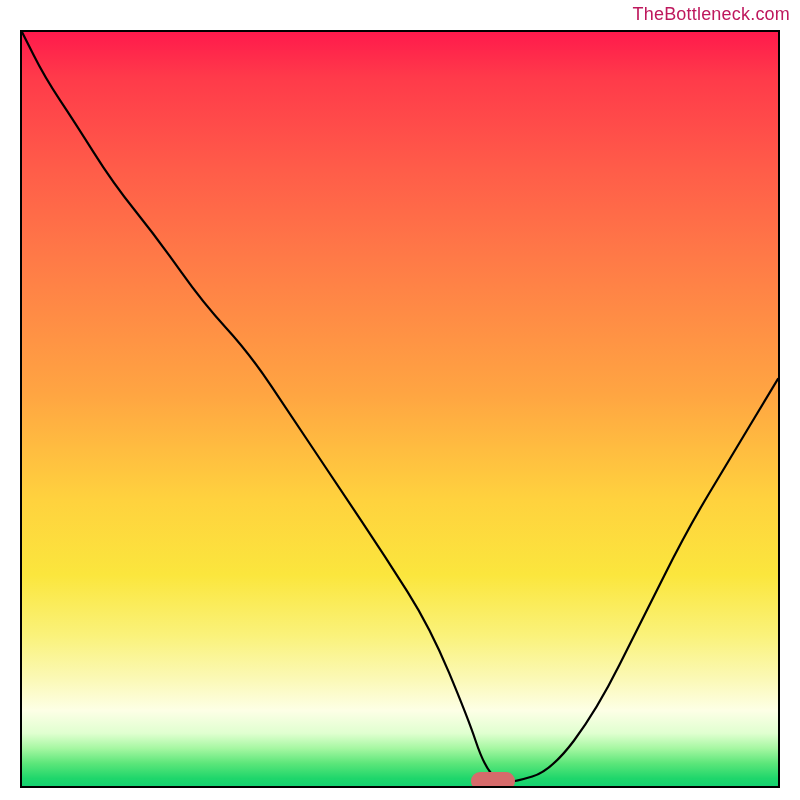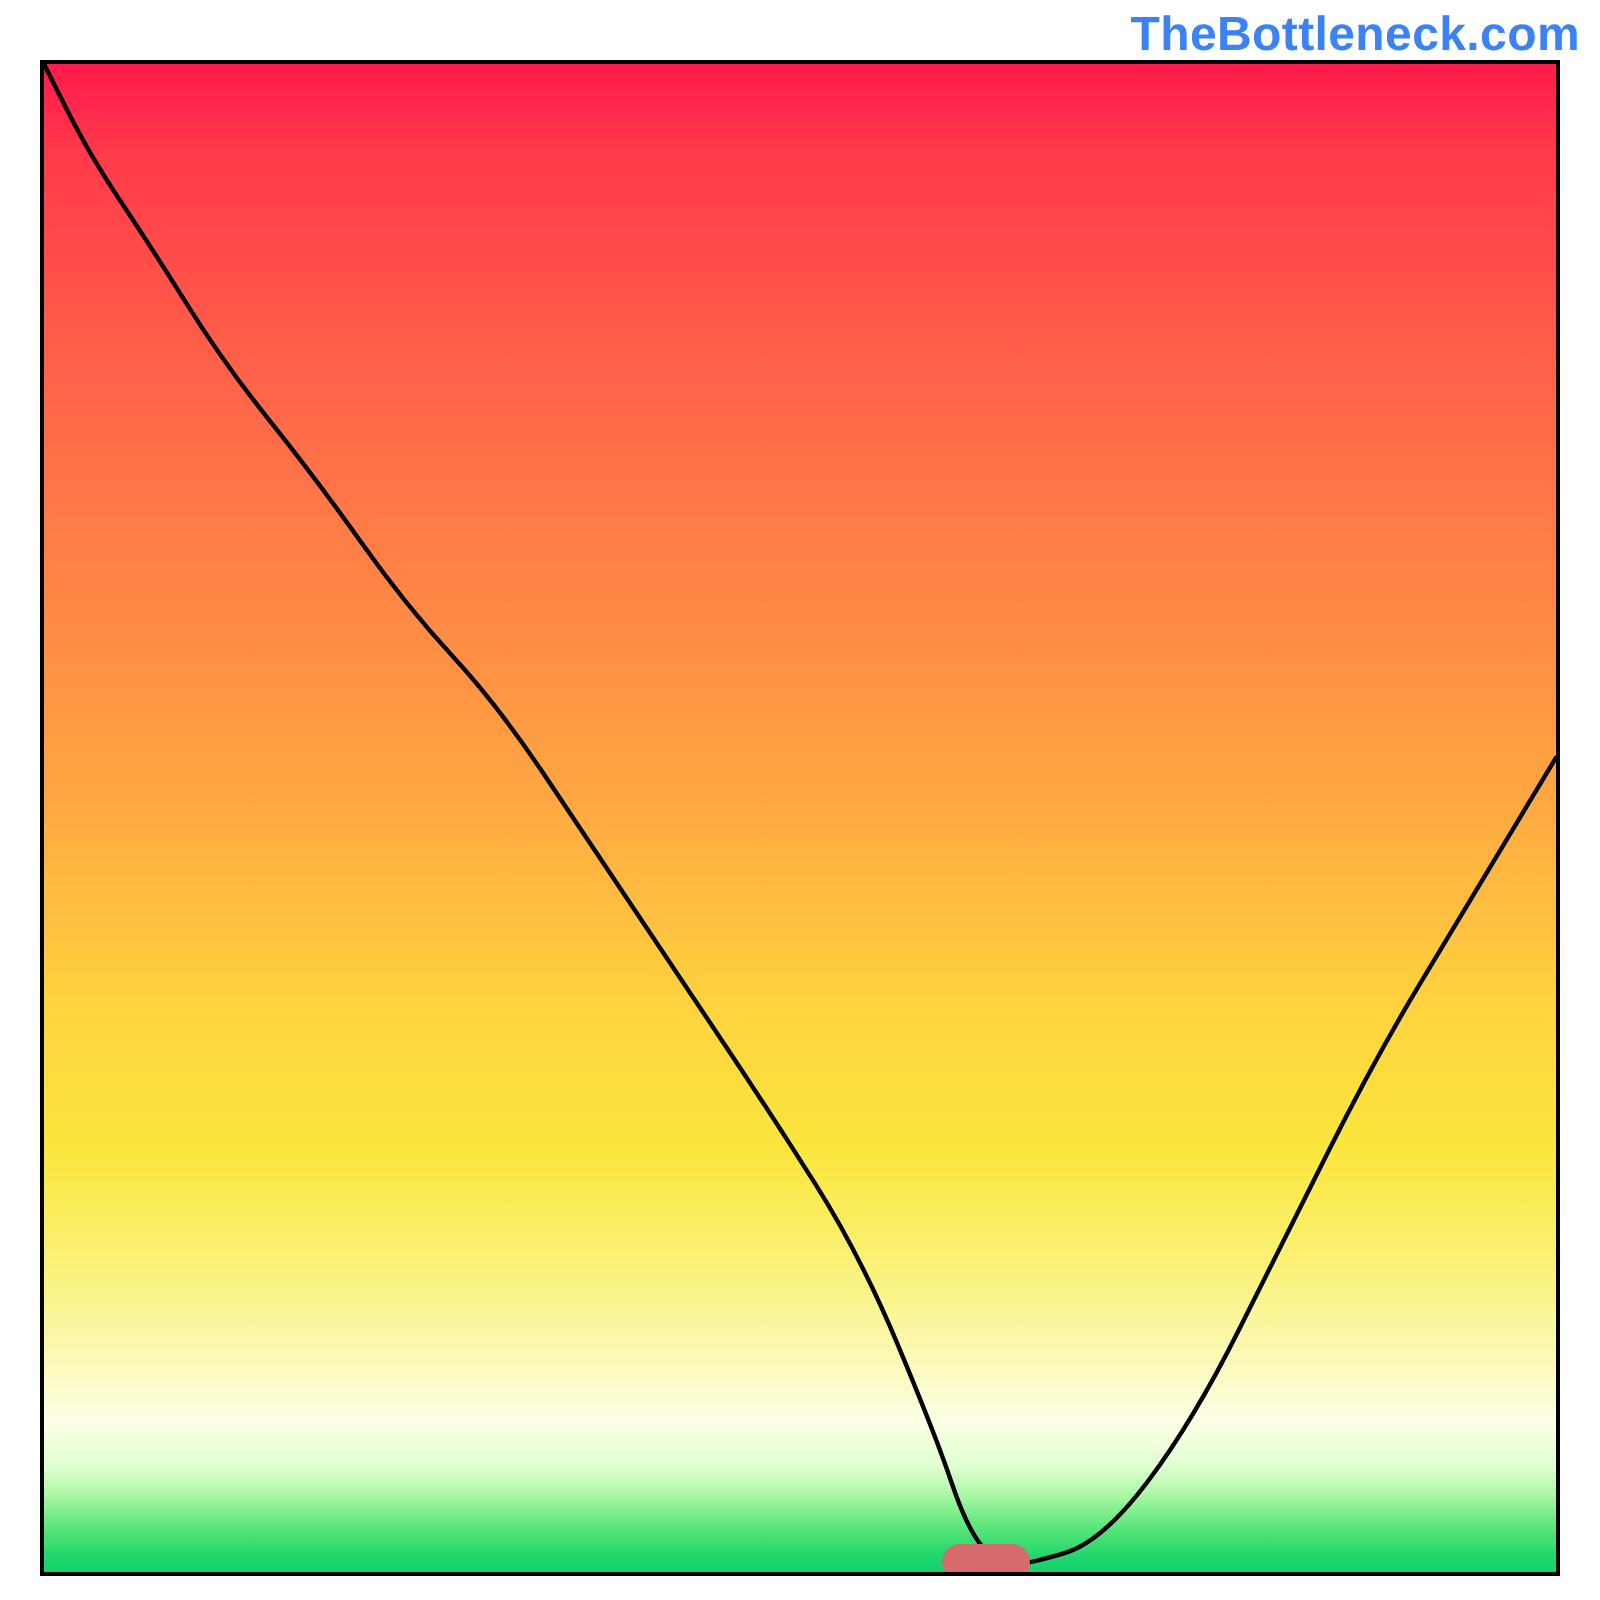--- a/index.html
+++ b/index.html
@@ -7,23 +7,23 @@
 .chart-wrap {
   position: relative;
   width: 800px;
   height: 800px;
 }
 .attribution {
   position: absolute;
   top: 4px;
   right: 10px;
   font-family: Arial, Helvetica, sans-serif;
-  font-size: 24px;
-  font-weight: 700;
-  color: #3b82f6;
+  font-size: 18px;
+  font-weight: 400;
+  color: #be185d;
   letter-spacing: 0.2px;
   z-index: 5;
 }
 .plot-area {
   position: absolute;
   left: 20px;
   top: 30px;
   width: 760px;
   height: 758px;
   border: 2.5px solid #000;

